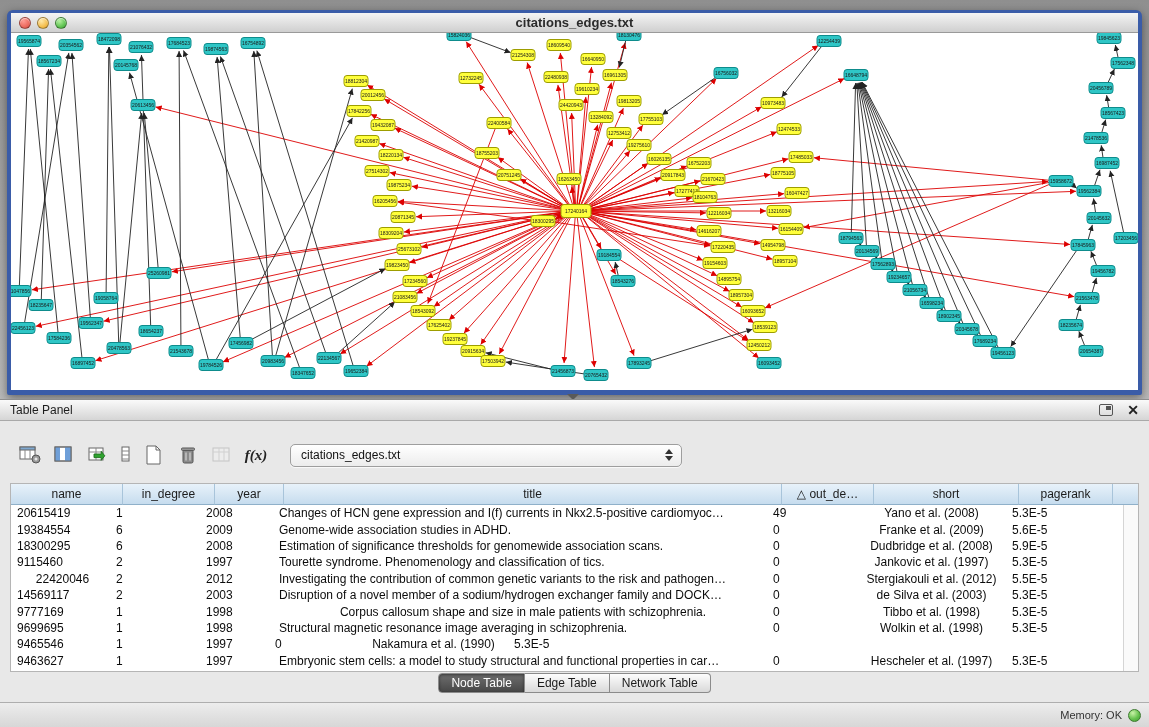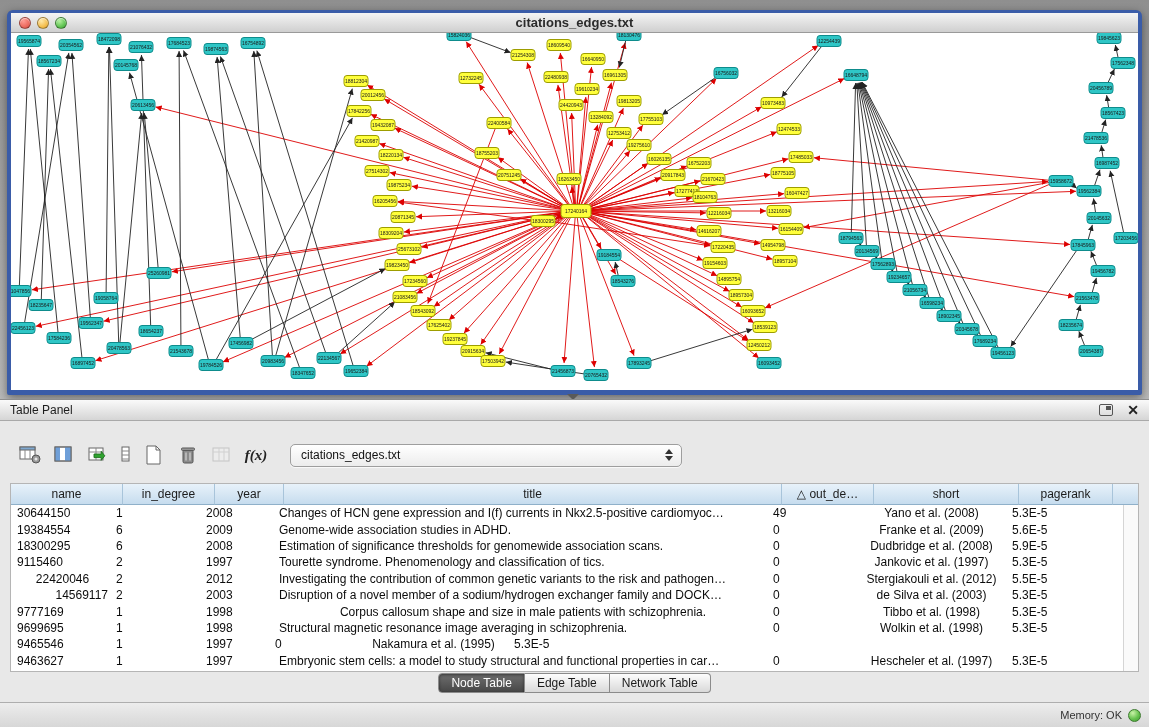--- a/index.html
+++ b/index.html
@@ -844,21 +844,21 @@
         <div class="th" style="width: 92px; flex: 0 0 auto;">in_degree</div>
         <div class="th" style="width: 69px; flex: 0 0 auto;">year</div>
         <div class="th" style="width: 498px; flex: 0 0 auto;">title</div>
         <div class="th" style="width: 92px; flex: 0 0 auto;">△ out_de…</div>
         <div class="th" style="width: 145px; flex: 0 0 auto;">short</div>
         <div class="th" style="width: 94px; flex: 0 0 auto;">pagerank</div>
         <div class="th" style="flex: 1 1 0%; border-right: none;"></div>
       </div>
     <div class="tbody" id="tbody">
         <div class="tr">
-          <div class="td" style="width: 97px; text-align: left; padding-left: 6px;">30644150</div>
+          <div class="td" style="width: 97px; text-align: left; padding-left: 6px;">20615419</div>
           <div class="td" style="width: 92px; text-align: left; padding-left: 8px;">1</div>
           <div class="td" style="width: 69px; text-align: left; padding-left: 6px;">2008</div>
           <div class="td" style="width: 498px; text-align: left; padding-left: 10px;">Changes of HCN gene expression and I(f) currents in Nkx2.5-positive cardiomyoc…</div>
           <div class="td" style="width: 92px; text-align: left; padding-left: 6px;">49</div>
           <div class="td" style="width: 145px; text-align: center; padding-left: 0px;">Yano et al. (2008)</div>
           <div class="td" style="width: 94px; text-align: left; padding-left: 8px;">5.3E-5</div>
         </div>
         <div class="tr">
           <div class="td" style="width: 97px; text-align: left; padding-left: 6px;">19384554</div>
           <div class="td" style="width: 92px; text-align: left; padding-left: 8px;">6</div>
@@ -889,21 +889,21 @@
         <div class="tr">
           <div class="td" style="width: 97px; text-align: center; padding-left: 6px;">22420046</div>
           <div class="td" style="width: 92px; text-align: left; padding-left: 8px;">2</div>
           <div class="td" style="width: 69px; text-align: left; padding-left: 6px;">2012</div>
           <div class="td" style="width: 498px; text-align: left; padding-left: 10px;">Investigating the contribution of common genetic variants to the risk and pathogen…</div>
           <div class="td" style="width: 92px; text-align: left; padding-left: 6px;">0</div>
           <div class="td" style="width: 145px; text-align: center; padding-left: 0px;">Stergiakouli et al. (2012)</div>
           <div class="td" style="width: 94px; text-align: left; padding-left: 8px;">5.5E-5</div>
         </div>
         <div class="tr">
-          <div class="td" style="width: 97px; text-align: right; ">14569117</div>
+          <div class="td" style="width: 97px; text-align: left; padding-left: 6px;">14569117</div>
           <div class="td" style="width: 92px; text-align: left; padding-left: 8px;">2</div>
           <div class="td" style="width: 69px; text-align: left; padding-left: 6px;">2003</div>
           <div class="td" style="width: 498px; text-align: left; padding-left: 10px;">Disruption of a novel member of a sodium/hydrogen exchanger family and DOCK…</div>
           <div class="td" style="width: 92px; text-align: left; padding-left: 6px;">0</div>
           <div class="td" style="width: 145px; text-align: center; padding-left: 0px;">de Silva et al. (2003)</div>
           <div class="td" style="width: 94px; text-align: left; padding-left: 8px;">5.3E-5</div>
         </div>
         <div class="tr">
           <div class="td" style="width: 97px; text-align: left; padding-left: 6px;">9777169</div>
           <div class="td" style="width: 92px; text-align: left; padding-left: 8px;">1</div>
@@ -920,21 +920,21 @@
           <div class="td" style="width: 498px; text-align: left; padding-left: 10px;">Structural magnetic resonance image averaging in schizophrenia.</div>
           <div class="td" style="width: 92px; text-align: left; padding-left: 6px;">0</div>
           <div class="td" style="width: 145px; text-align: center; padding-left: 0px;">Wolkin et al. (1998)</div>
           <div class="td" style="width: 94px; text-align: left; padding-left: 8px;">5.3E-5</div>
         </div>
         <div class="tr">
           <div class="td" style="width: 97px; text-align: left; padding-left: 6px;">9465546</div>
           <div class="td" style="width: 92px; text-align: left; padding-left: 8px;">1</div>
           <div class="td" style="width: 69px; text-align: left; padding-left: 6px;">1997</div>
           <div class="td" style="width: 92px; text-align: left; padding-left: 6px;">0</div>
-          <div class="td" style="width: 145px; text-align: center; padding-left: 0px;">Nakamura et al. (1995)</div>
+          <div class="td" style="width: 145px; text-align: center; padding-left: 0px;">Nakamura et al. (1990)</div>
           <div class="td" style="width: 94px; text-align: left; padding-left: 8px;">5.3E-5</div>
         </div>
         <div class="tr">
           <div class="td" style="width: 97px; text-align: left; padding-left: 6px;">9463627</div>
           <div class="td" style="width: 92px; text-align: left; padding-left: 8px;">1</div>
           <div class="td" style="width: 69px; text-align: left; padding-left: 6px;">1997</div>
           <div class="td" style="width: 498px; text-align: left; padding-left: 10px;">Embryonic stem cells: a model to study structural and functional properties in car…</div>
           <div class="td" style="width: 92px; text-align: left; padding-left: 6px;">0</div>
           <div class="td" style="width: 145px; text-align: center; padding-left: 0px;">Hescheler et al. (1997)</div>
           <div class="td" style="width: 94px; text-align: left; padding-left: 8px;">5.3E-5</div>

